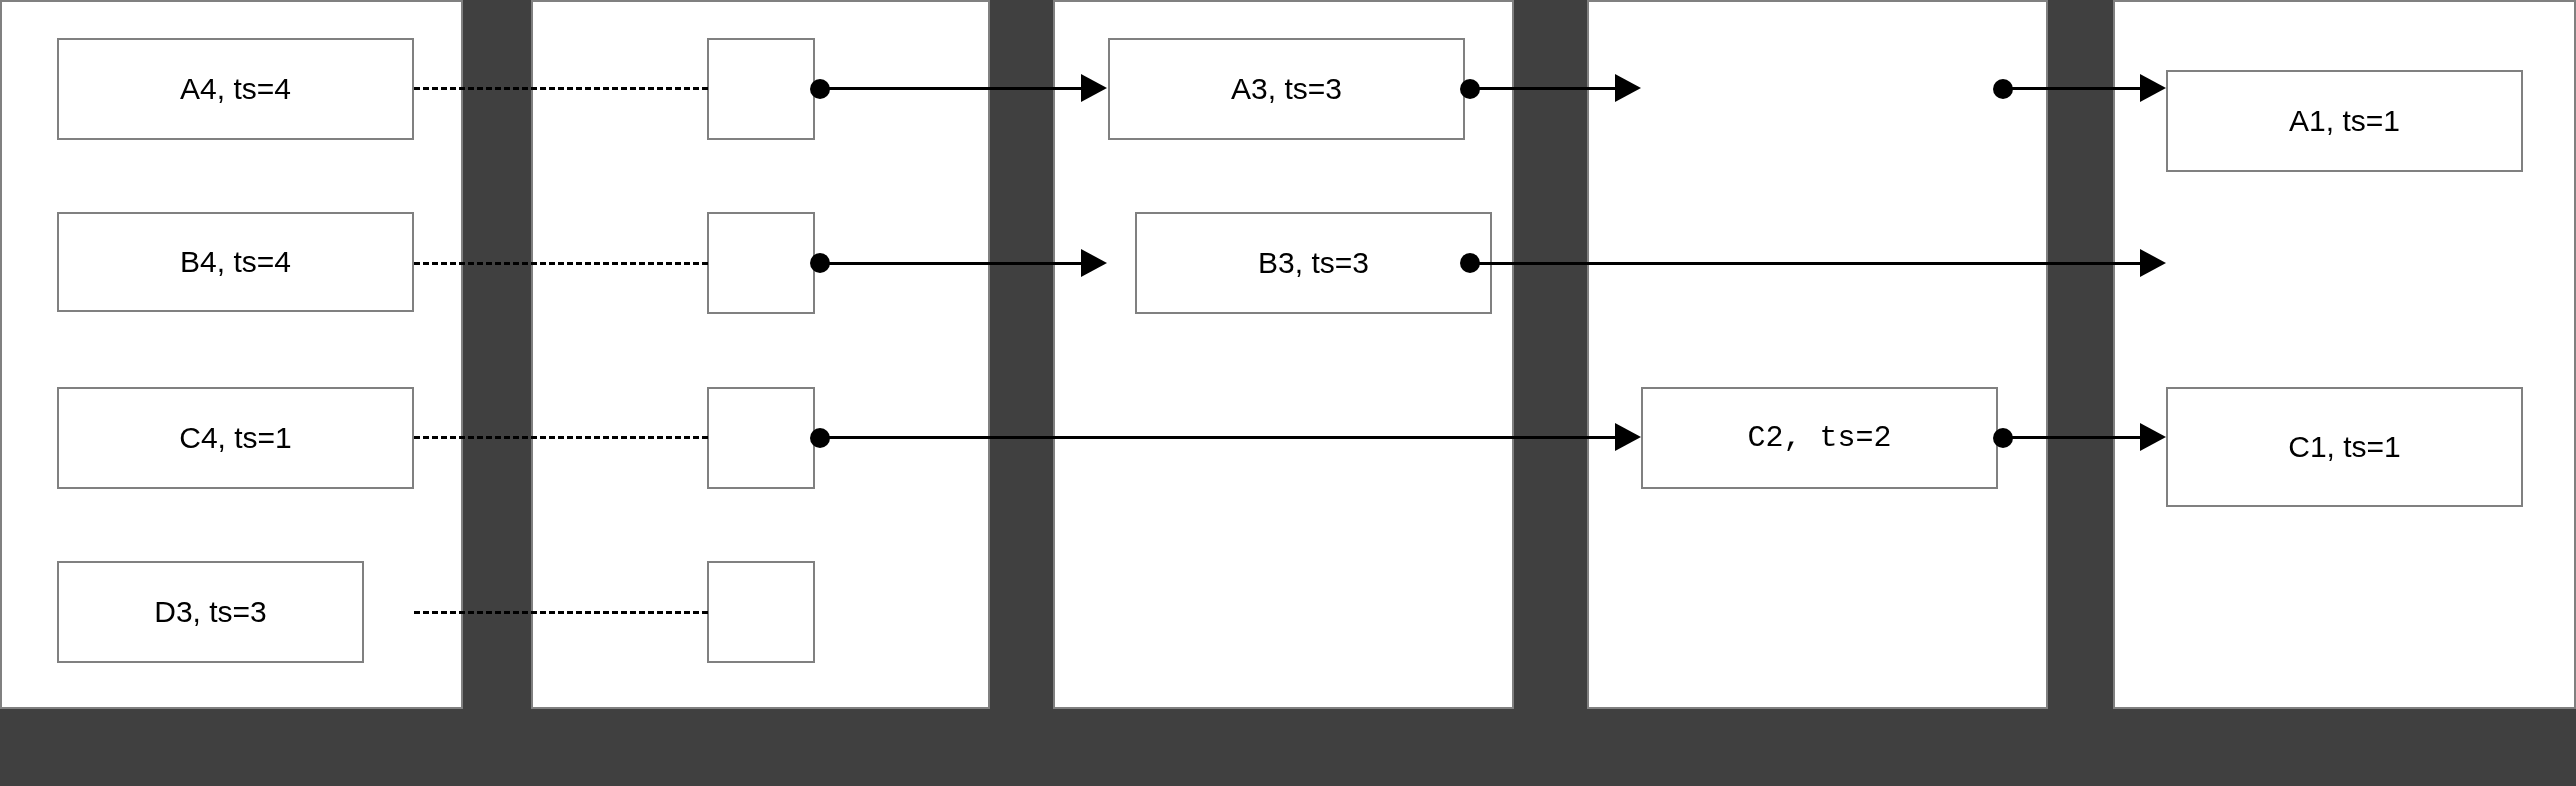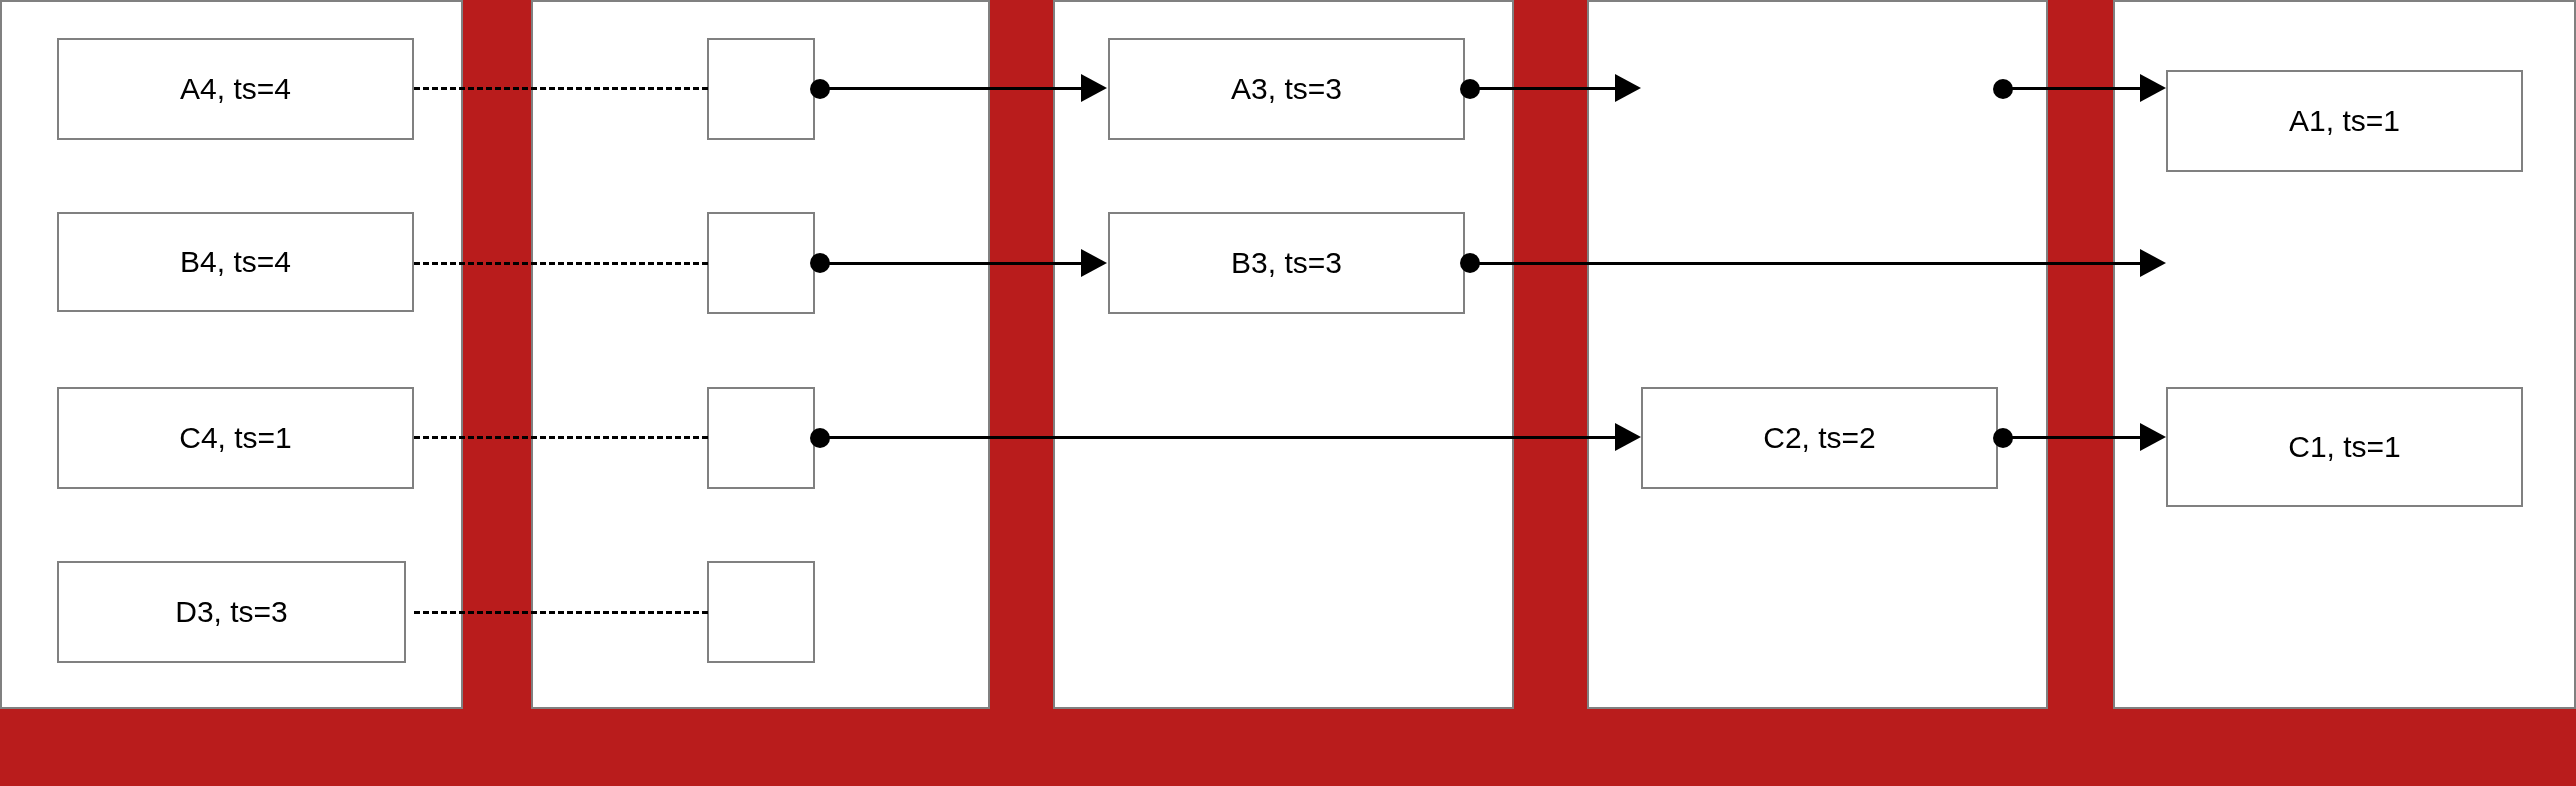--- a/index.html
+++ b/index.html
@@ -1,17 +1,17 @@
 <!DOCTYPE html>
 <html style="font-size:12px"><head>
 <meta charset="utf-8">
 <style>
   html,body{margin:0;padding:0;background:#000;}
   body{font-family:"Liberation Sans", sans-serif;}
-  #stage{position:relative;width:2576px;height:787px;background:#b91c1c;overflow:hidden;}
+  #stage{position:relative;width:2576px;height:787px;background:#404040;overflow:hidden;}
   .panel{position:absolute;top:0;background:#fff;border:2.3px solid #808080;box-sizing:border-box;}
   .node{position:absolute;background:#fff;border:2.3px solid #808080;box-sizing:border-box;
         display:flex;align-items:center;justify-content:center;
         font-size:30px;color:#000;white-space:nowrap;}
   .ghost{position:absolute;background:#fff;border:2.3px solid #808080;box-sizing:border-box;}
   .solid-line{position:absolute;height:0;border-top:3.8px solid #000;}
   .dash-line{position:absolute;height:0;border-top:3.8px dashed #000;}
   .dot{position:absolute;width:20px;height:20px;border-radius:50%;background:#000;}
   .arrow{position:absolute;width:0;height:0;
          border-top:14.4px solid transparent;border-bottom:14.4px solid transparent;
@@ -24,31 +24,31 @@
 
   <div class="panel" style="left:0px;width:463px;height:709px;"></div>
   <div class="panel" style="left:531px;width:459px;height:709px;"></div>
   <div class="panel" style="left:1053px;width:461px;height:709px;"></div>
   <div class="panel" style="left:1587px;width:461px;height:709px;"></div>
   <div class="panel" style="left:2113px;width:463px;height:709px;"></div>
 
   <div class="node" style="left:57px;top:38px;width:357px;height:102px;">A4, ts=4</div>
   <div class="node" style="left:57px;top:212px;width:357px;height:100px;">B4, ts=4</div>
   <div class="node" style="left:57px;top:387px;width:357px;height:102px;">C4, ts=1</div>
-  <div class="node" style="left:57px;top:561px;width:349px;height:102px;">D3, ts=3</div>
+  <div class="node" style="left:57px;top:561px;width:307px;height:102px;">D3, ts=3</div>
 
   <div class="ghost" style="left:707px;top:38px;width:108px;height:102px;"></div>
   <div class="ghost" style="left:707px;top:212px;width:108px;height:102px;"></div>
   <div class="ghost" style="left:707px;top:387px;width:108px;height:102px;"></div>
   <div class="ghost" style="left:707px;top:561px;width:108px;height:102px;"></div>
 
   <div class="node" style="left:1108px;top:38px;width:357px;height:102px;">A3, ts=3</div>
-  <div class="node" style="left:1108px;top:212px;width:357px;height:102px;">B3, ts=3</div>
+  <div class="node" style="left:1135px;top:212px;width:357px;height:102px;">B3, ts=3</div>
 
-  <div class="node" style="left:1641px;top:387px;width:357px;height:102px;">C2, ts=2</div>
+  <div class="node" style="left:1641px;top:387px;width:357px;height:102px;font-family:Liberation Mono, monospace;">C2, ts=2</div>
 
   <div class="node" style="left:2166px;top:38px;width:357px;height:102px;margin-top:32px;">A1, ts=1</div>
   <div class="node" style="left:2166px;top:387px;width:357px;height:120px;">C1, ts=1</div>
 
   <div class="dash-line" style="left:414px;top:87px;width:294px;"></div>
   <div class="dash-line" style="left:414px;top:262px;width:294px;"></div>
   <div class="dash-line" style="left:414px;top:436px;width:294px;"></div>
   <div class="dash-line" style="left:414px;top:611px;width:294px;"></div>
 
   <div class="dot" style="left:810px;top:79px;"></div>

